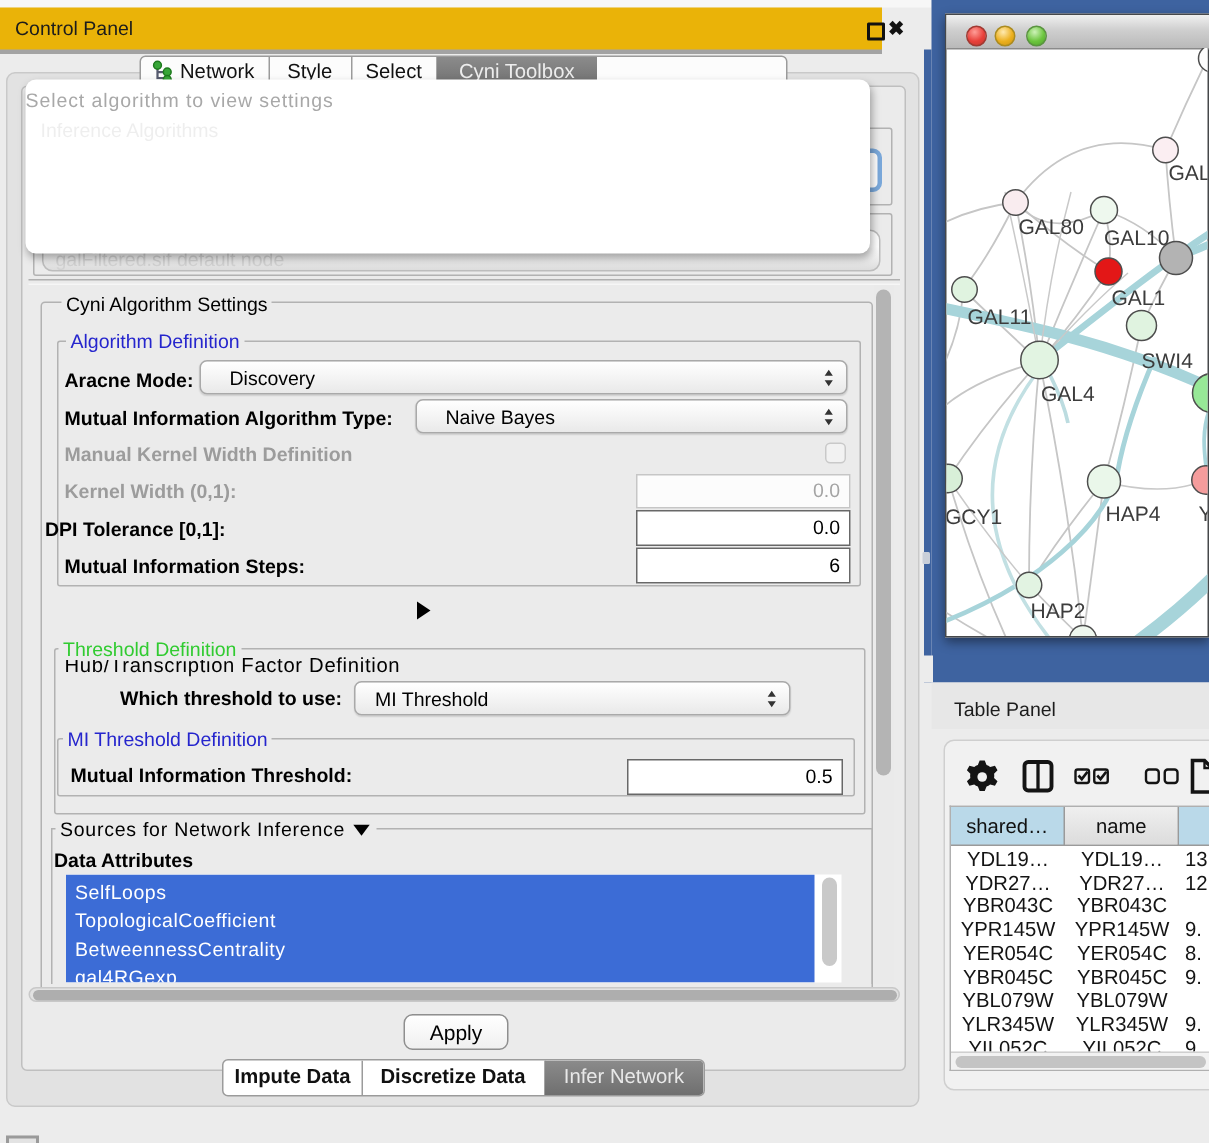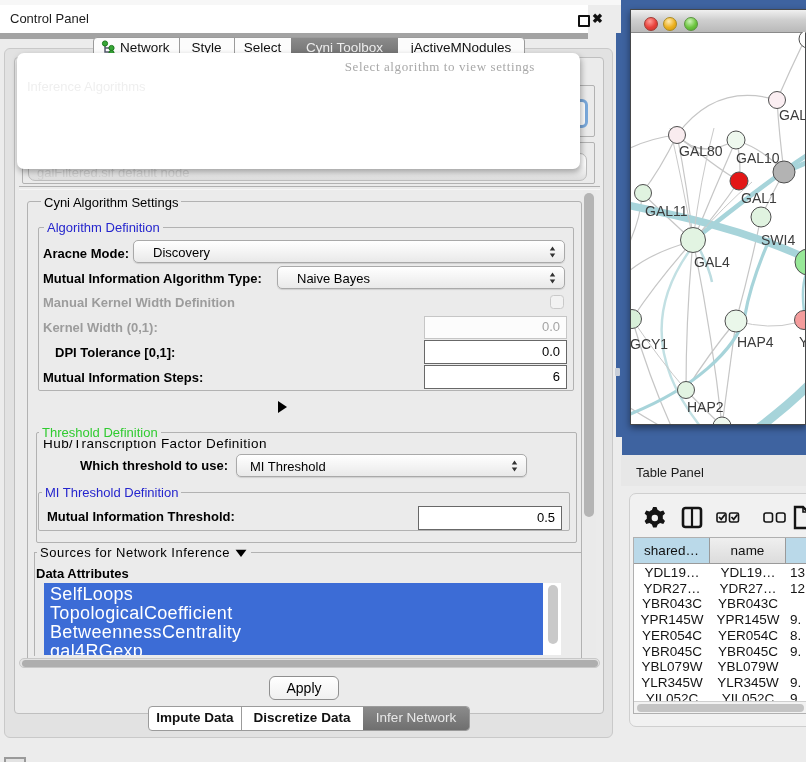--- a/index.html
+++ b/index.html
@@ -16,21 +16,21 @@
 .combo .ar{position:absolute;right:8px;top:50%;transform:translateY(-50%);width:7px;height:13px;}
 .field{position:absolute;background:#fff;border:1px solid #686868;font-size:13px;color:#000;
   text-align:right;line-height:20px;padding-right:6px;box-sizing:border-box;}
 .grp{position:absolute;border:1px solid #b2b2b2;border-radius:2px;}
 .grplab{position:absolute;background:#ebebeb;padding:0 3px;font-size:13px;white-space:nowrap;}
 </style>
 </head>
 <body>
 
 <div class="abs" style="left:0;top:0;width:621px;height:5px;background:#f7f7f7;"></div>
-<div class="abs" style="left:0;top:5px;width:588px;height:28px;background:#ffffff;border-bottom:6px solid #a3a3a3;">
+<div class="abs" style="left:0;top:5px;width:588px;height:28px;background:#eab308;border-bottom:3px solid #a3a3a3;">
   <div class="abs" style="left:10px;top:6px;font-size:13px;color:#1c1c1c;">Control Panel</div>
   <div class="abs" style="left:578px;top:10px;width:8px;height:8px;border:2px solid #111;border-radius:1px;"></div>
   <div class="abs" style="left:592px;top:6px;font-size:13px;font-weight:bold;color:#111;">✖</div>
 </div>
 
 <div class="abs" style="left:4px;top:48px;width:607px;height:688px;background:#e2e2e2;border:1px solid #c9c9c9;border-radius:6px;"></div>
 <div class="abs" style="left:14px;top:57px;width:588px;height:655px;background:#ebebeb;border:1px solid #bfbfbf;border-radius:4px;"></div>
 
 <div class="abs" style="left:93px;top:37px;width:430px;height:20px;background:#fcfcfc;border:1px solid #9b9b9b;border-radius:4px;overflow:hidden;font-size:13.5px;">
   <div class="abs" style="left:0;top:0;width:85px;height:20px;border-right:1px solid #9b9b9b;">
@@ -38,21 +38,20 @@
       <path d="M4 4 L4 12 L10 12 M4 8 L10 8" stroke="#555a6e" stroke-width="1.5" fill="none"></path>
       <circle cx="4" cy="3.5" r="2.6" fill="#37a637" stroke="#1e7a1e"></circle>
       <circle cx="10.5" cy="8" r="2.6" fill="#37a637" stroke="#1e7a1e"></circle>
       <circle cx="10.5" cy="13" r="2.6" fill="#37a637" stroke="#1e7a1e"></circle>
     </svg>
     <span class="abs" style="left:26px;top:2px;color:#111;">Network</span>
   </div>
   <div class="abs" style="left:85px;top:0;width:55px;height:20px;border-right:1px solid #9b9b9b;text-align:center;line-height:20px;color:#111;">Style</div>
   <div class="abs" style="left:140px;top:0;width:57px;height:20px;border-right:1px solid #9b9b9b;text-align:center;line-height:20px;color:#111;">Select</div>
   <div class="abs" style="left:197px;top:0;width:107px;height:20px;background:linear-gradient(#8b8b8b,#6f6f6f);text-align:center;line-height:20px;color:#ededed;">Cyni Toolbox</div>
-  <div class="abs" style="left:304px;top:0;width:126px;height:20px;text-align:center;line-height:20px;color:#111;">jActiveMNodules</div>
 </div>
 
 <div class="grp" style="left:22px;top:85px;width:571px;height:50px;"></div>
 <div class="abs" style="left:30px;top:99px;width:552px;height:23px;border:3px solid #7aa8da;border-radius:6px;background:#fff;"></div>
 <div class="grp" style="left:22px;top:142px;width:571px;height:40px;"></div>
 <div class="abs" style="left:28px;top:153px;width:557px;height:25.5px;border:1.5px solid #bdbdbd;border-radius:7px;background:linear-gradient(#ffffff 40%,#dcdcdc);">
   <div class="abs" style="left:8px;top:11px;font-size:13px;color:#d2d2d2;">galFiltered.sif default node</div>
 </div>
 
 <div class="abs" style="left:19px;top:186px;width:581px;height:2px;border-top:1px solid #b0b0b0;border-bottom:1px solid #f6f6f6;"></div>
@@ -77,21 +76,21 @@
       <path d="M4.5 0 L8 5 L1 5 Z M4.5 14 L8 9 L1 9 Z" fill="#333"></path>
     </svg>
 </div>
 
 <div class="lbl abs dis" style="left:43px;top:295px;">Manual Kernel Width Definition</div>
 <div class="abs" style="left:550px;top:295px;width:12px;height:12px;background:#f2f2f2;border:1.5px solid #c9c9c9;border-radius:3.5px;"></div>
 
 <div class="lbl abs dis" style="left:43px;top:320px;">Kernel Width (0,1):</div>
 <div class="field" style="left:424px;top:316px;width:135px;height:21px;line-height:20px;background:#fcfcfc;border:1px solid #c6c6c6;color:#a4a4a4;box-sizing:content-box;">0.0</div>
 
-<div class="lbl abs" style="left:55px;top:345px;">DPI Tolerance [0,1]:</div>
+<div class="lbl abs" style="left:30px;top:345px;">DPI Tolerance [0,1]:</div>
 <div class="field" style="left:424px;top:340px;width:135px;height:22px;line-height:21px;box-sizing:content-box;">0.0</div>
 
 <div class="lbl abs" style="left:43px;top:370px;">Mutual Information Steps:</div>
 <div class="field" style="left:424px;top:365px;width:135px;height:22px;line-height:21px;box-sizing:content-box;">6</div>
 
 <div class="abs" style="left:43px;top:400px;font-size:13.5px;color:#000;letter-spacing:0.45px;margin-top:36px;">Hub/Transcription Factor Definition</div>
 <svg class="abs" style="left:276px;top:400px;" width="12" height="14" viewBox="0 0 12 14">
     <path d="M2 1 L11 7 L2 13 Z" fill="#000"></path>
   </svg>
 
@@ -113,42 +112,42 @@
 <div class="field" style="left:418px;top:506px;width:136px;height:22px;line-height:21px;box-sizing:content-box;">0.5</div>
 
 <div class="abs" style="left:34px;top:552px;width:546px;height:103px;border:1px solid #b2b2b2;border-bottom:none;"></div>
 <div class="grplab" style="left:37px;top:545px;color:#000;letter-spacing:0.5px;">Sources for Network Inference&nbsp;<svg width="14" height="10" viewBox="0 0 14 11" style="vertical-align:-1px;">
       <path d="M1 2 L13 2 L7 10 Z" fill="#000"></path>
     </svg></div>
 <div class="lbl abs" style="left:36px;top:566px;">Data Attributes</div>
 
 <div class="abs" style="left:44px;top:583px;width:517px;height:72px;background:#fff;overflow:hidden;">
   <div class="abs" style="left:0;top:0;width:499px;height:72px;background:#3c6cd6;"></div>
-  <div class="abs" style="left:6px;top:2px;font-size:18px;color:#fff;line-height:19px;white-space:nowrap;letter-spacing:0.35px;">SelfLoops<br>TopologicalCoefficient<br>BetweennessCentrality<br>gal4RGexp</div>
+  <div class="abs" style="left:6px;top:2px;font-size:13px;color:#fff;line-height:19px;white-space:nowrap;letter-spacing:0.35px;">SelfLoops<br>TopologicalCoefficient<br>BetweennessCentrality<br>gal4RGexp</div>
   <div class="abs" style="left:503.5px;top:2px;width:10px;height:59px;background:#c9c9c9;border-radius:5px;"></div>
 </div>
 
 <div class="abs" style="left:19px;top:658px;width:581px;height:10px;background:#e2e2e2;border:1px solid #c8c8c8;border-radius:5px;box-sizing:border-box;"></div>
 <div class="abs" style="left:22px;top:659.5px;width:576px;height:7px;background:#aeaeae;border-radius:4px;"></div>
 
 <div class="abs" style="left:583px;top:190px;width:13px;height:466px;background:#eaeaea;"></div>
 <div class="abs" style="left:584px;top:193px;width:10px;height:324px;background:#b4b4b4;border-radius:5px;"></div>
 
 <div class="abs" style="left:269px;top:676px;width:70px;height:24px;background:linear-gradient(#ffffff,#f0f0f0);border:1px solid #8f8f8f;border-radius:6px;text-align:center;line-height:23px;font-size:14px;color:#000;box-sizing:border-box;">Apply</div>
 
 <div class="abs" style="left:148px;top:706px;width:320px;height:23px;background:#ffffff;border:1px solid #9b9b9b;border-radius:4px;overflow:hidden;font-size:13.5px;">
   <div class="abs" style="left:0;top:0;width:92px;height:23px;border-right:1px solid #9b9b9b;text-align:center;line-height:22px;color:#111;font-weight:bold;">Impute Data</div>
   <div class="abs" style="left:92px;top:0;width:122px;height:23px;border-right:1px solid #9b9b9b;text-align:center;line-height:22px;color:#111;font-weight:bold;">Discretize Data</div>
   <div class="abs" style="left:214px;top:0;width:106px;height:23px;background:linear-gradient(#8b8b8b,#6f6f6f);text-align:center;line-height:22px;color:#e8e8e8;">Infer Network</div>
 </div>
 
 <div class="abs" style="left:4px;top:757px;width:18px;height:12px;border:2px solid #9a9a9a;background:#e3e3e3;"></div>
 
 <div class="abs" style="left:17px;top:53px;width:563px;height:116px;background:#fff;border-radius:7px;box-shadow:1px 3px 6px rgba(0,0,0,0.35);z-index:50;">
-  <div class="abs" style="left:0;top:6px;width:518px;text-align:right;font-size:13px;color:#a8a8a8;letter-spacing:0.6px;font-family:Liberation Serif, serif;">Select algorithm to view settings</div>
+  <div class="abs" style="left:0;top:6px;width:518px;text-align:left;font-size:13px;color:#a8a8a8;letter-spacing:0.6px;">Select algorithm to view settings</div>
   <div class="abs" style="left:10px;top:26px;font-size:13px;color:rgba(120,120,120,0.13);">Inference Algorithms</div>
 </div>
 
 <div class="abs" style="left:621px;top:0;width:185px;height:455px;background:#3e63a0;"></div>
 <div class="abs" style="left:616px;top:33px;width:5px;height:422px;background:#3e63a0;"></div>
 
 <div class="abs" style="left:615px;top:437px;width:7px;height:18px;background:#ececec;"></div>
 <div class="abs" style="left:615px;top:368px;width:5px;height:8px;background:#c9cfd9;border-radius:1px;"></div>
 
 <div class="abs" style="left:630px;top:9px;width:176px;height:416px;border:1px solid #46484a;box-sizing:border-box;box-shadow:0 3px 7px rgba(0,0,0,0.45);background:#fff;">

